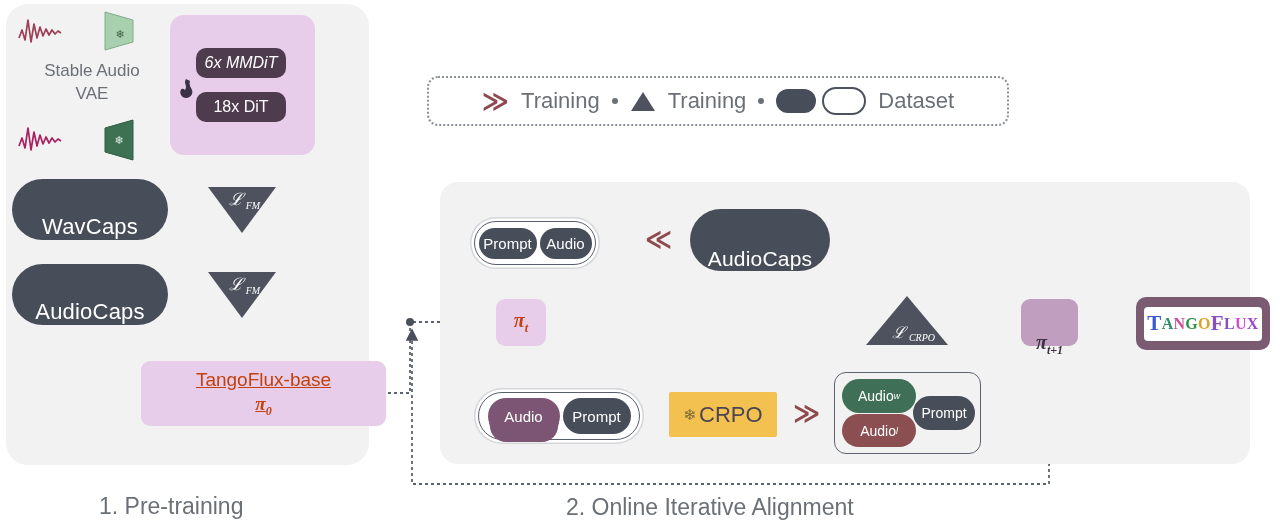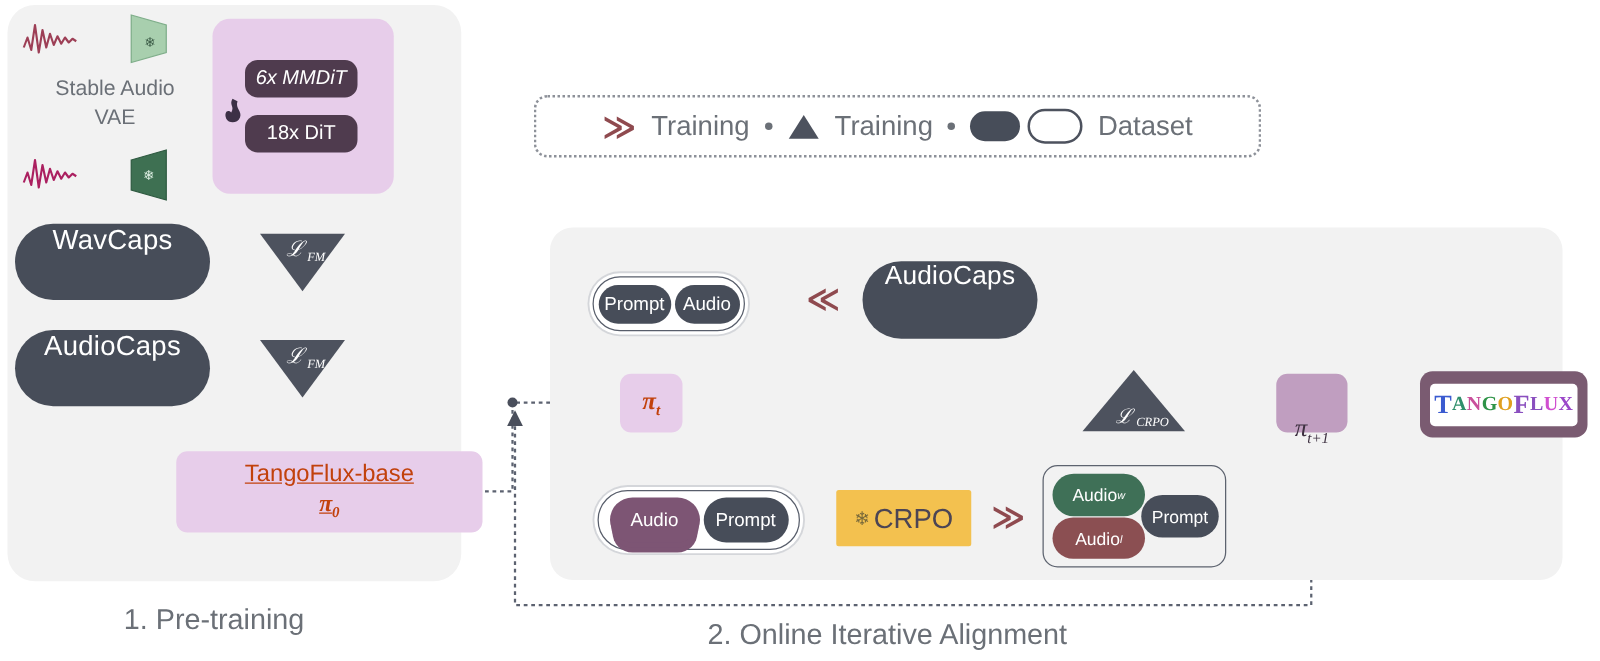--- a/index.html
+++ b/index.html
@@ -6,21 +6,21 @@
   body{width:1280px;height:529px;position:relative;overflow:hidden;
        font-family:"Liberation Sans","DejaVu Sans",sans-serif;color:#5c616c;}
   .abs{position:absolute;}
   
   .panel{background:#f2f2f2;border-radius:22px;}
   .panel-right{background:#f2f2f2;border-radius:18px;}
   .purple-panel{background:#e7cdea;border-radius:14px;}
   
   .dataset{
     background:#474d59;color:#fff;border-radius:999px;
-    display:flex;align-items:flex-start;justify-content:center;
+    display:flex;align-items:flex-end;justify-content:center;
     font-size:22px;letter-spacing:.2px;
   }
   .pill{
     background:#474d59;color:#ffffff;border-radius:999px;
     display:flex;align-items:center;justify-content:center;font-size:15px;
   }
   .pill-outer{
     background:#fff;border:1.6px solid #585e6b;border-radius:999px;
     box-shadow:0 0 0 2.5px #fff, 0 0 0 4px #9aa0aa55;
     display:flex;align-items:center;justify-content:center;gap:3px;
@@ -186,21 +186,21 @@
   <text x="47" y="24" text-anchor="middle" fill="#fff" font-size="10" font-family="Liberation Serif, serif" font-style="italic">FM</text>
 </svg>
 
 <div class="abs lilac-box" style="left:141px;top:361px;width:245px;height:65px;text-decoration:underline;">
   <div style="font-size:19px;">TangoFlux-base</div>
   <div class="math" style="font-size:19px;font-weight:700;margin-top:2px;">
     <span>π</span><sub style="font-size:12px;">0</sub>
   </div>
 </div>
 
-<div class="abs caption" style="left:99px;top:482px;">1. Pre-training</div>
+<div class="abs caption" style="left:99px;top:493px;">1. Pre-training</div>
 
 <div class="abs legend" style="left:427px;top:76px;width:578px;height:46px;">
   <span class="chev">≫</span>
   <span>Training</span>
   <span class="legend-dot"></span>
   <svg style="width:26px;height:22px;">
     <polygon points="13,2 25,21 1,21" fill="#4d525e"></polygon>
   </svg>
   <span>Training</span>
   <span class="legend-dot"></span>
@@ -261,21 +261,21 @@
   <span>Prompt</span>
 </div>
 
 <svg class="abs" style="left:864px;top:294px;width:86px;height:54px;">
   <polygon points="43,2 84,51 2,51" fill="#4d525e"></polygon>
   <text x="35" y="44" text-anchor="middle" fill="#fff" font-size="16" font-family="Liberation Serif, serif" font-style="italic">ℒ</text>
   <text x="58" y="47" text-anchor="middle" fill="#fff" font-size="10" font-family="Liberation Serif, serif" font-style="italic">CRPO</text>
 </svg>
 
 <div class="abs mauve-box" style="left:1021px;top:299px;width:57px;height:47px;">
-  <div class="math" style="font-size:20px;font-weight:400;margin-top:44px;">
+  <div class="math" style="font-size:20px;font-weight:700;margin-top:44px;">
     <span>π</span><sub style="font-size:12px;">t+1</sub>
   </div>
 </div>
 
 <div class="abs logo-outer" style="left:1136px;top:297px;width:134px;height:53px;">
   <div class="logo-inner" style="width:118px;height:34px;">
       <span style="color: rgb(59, 91, 208);">T</span>
       <span class="sm" style="color: rgb(47, 143, 107);">A</span>
       <span class="sm" style="color: rgb(201, 79, 155);">N</span>
       <span class="sm" style="color: rgb(47, 148, 72);">G</span>

